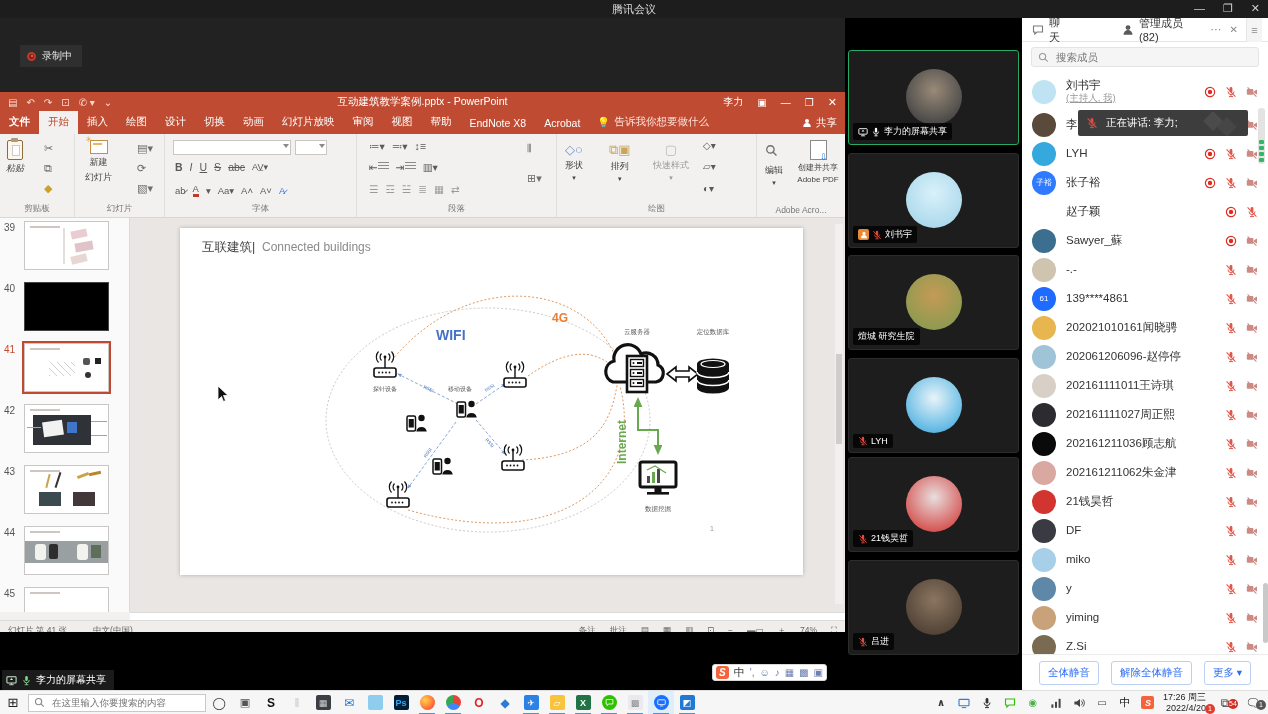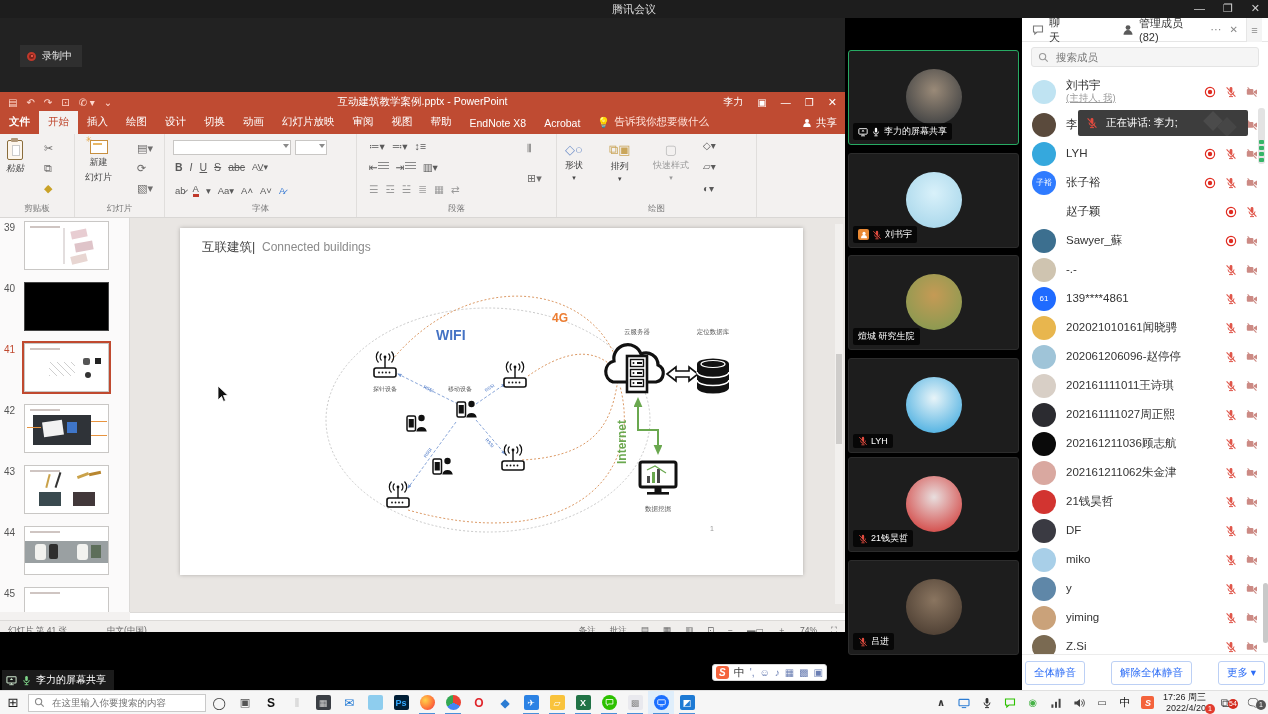--- a/index.html
+++ b/index.html
@@ -60,21 +60,21 @@
   .tbox.black{background:#000;border-color:#444;}
   .mini{position:absolute;background:#d8c7c7;}
   
   #canvas{position:absolute;left:130px;top:126px;width:715px;height:394px;background:#e9e6e3;}
   #slide{position:absolute;left:50px;top:10px;width:623px;height:347px;background:#fff;box-shadow:0 0 4px rgba(0,0,0,.25);}
   #vscroll{position:absolute;right:2px;top:6px;width:8px;height:380px;background:#f2f0ee;}
   #vscroll .vthumb{position:absolute;left:1px;top:130px;width:6px;height:90px;background:#cfcdcb;}
   
   #notes{position:absolute;left:130px;top:520px;width:715px;height:28px;background:#fff;border-top:1px solid #dcdad8;font-size:10px;color:#666;padding:7px 0 0 16px;}
   #pstatus{position:absolute;left:0;top:528px;width:845px;height:12px;background:#f0eeec;border-top:1px solid #dcdad8;font-size:8.5px;color:#666;}
-  #pstatus .sl{position:absolute;left:8px;top:4px;display:flex;gap:40px;}
+  #pstatus .sl{position:absolute;left:8px;top:4px;display:flex;gap:26px;}
   #pstatus .sr{position:absolute;right:8px;top:4px;display:flex;gap:14px;}
   
   #videoCol{left:845px;top:18px;width:177px;height:672px;background:#000;}
   .tile{position:absolute;left:3px;width:171px;height:95px;background:#1d1d1d;border:1px solid #2c2c2c;border-radius:3px;}
   .tile.activeb{border:1px solid #27aa63;}
   .vavatar{position:absolute;left:50%;top:50%;transform:translate(-50%,-52%);width:56px;height:56px;border-radius:50%;}
   .vchip{position:absolute;left:4px;bottom:4px;background:rgba(0,0,0,.75);color:#fff;font-size:9px;padding:2px 5px;display:flex;align-items:center;gap:3px;border-radius:2px;}
   .obadge{width:11px;height:11px;background:#e98934;border-radius:2px;display:flex;align-items:center;justify-content:center;}
   
   #panel{left:1022px;top:18px;width:246px;height:672px;background:#fff;}
@@ -90,21 +90,21 @@
   .mavatar{width:24px;height:24px;border-radius:50%;margin-right:10px;flex:none;color:#fff;font-size:8px;display:flex;align-items:center;justify-content:center;}
   .mname{font-size:11.5px;color:#333;line-height:1.15;white-space:nowrap;}
   .msub{font-size:9.5px;color:#999;text-decoration:underline;}
   .mic-icons{margin-left:auto;display:flex;gap:9px;align-items:center;}
   #tooltip{position:absolute;left:56px;top:92px;width:170px;height:26px;background:#3d3d3d;border-radius:2px;color:#fff;font-size:10.5px;display:flex;align-items:center;gap:8px;padding:0 8px;z-index:5;overflow:hidden;}
   #tooltip .wm{position:absolute;right:28px;top:4px;width:14px;height:14px;background:#5a5a5a;transform:rotate(45deg);opacity:.5;}
   #tooltip .wm2{right:14px;top:10px;opacity:.35;}
   #meter{position:absolute;right:3px;top:90px;width:7px;height:56px;background:#e3e3e3;border-radius:3px;overflow:hidden;}
   #meter i{position:absolute;left:1px;width:5px;height:4px;background:#35b568;border-radius:1px;}
   #pscroll{position:absolute;right:0;top:565px;width:5px;height:60px;background:#c9c9c9;border-radius:3px;}
-  #pfoot{position:absolute;left:0;bottom:0;width:246px;height:36px;border-top:1px solid #ececec;display:flex;align-items:center;justify-content:center;gap:26px;background:#fff;}
+  #pfoot{position:absolute;left:0;bottom:0;width:246px;height:36px;border-top:1px solid #ececec;display:flex;align-items:center;justify-content:center;gap:12px;background:#fff;}
   .fbtn{border:1px solid #bcd0f5;color:#2d6df6;background:#fff;font-size:10.5px;padding:4px 8px;border-radius:3px;white-space:nowrap;cursor:default;}
   
   #taskbar{left:0;top:690px;width:1268px;height:24px;background:#f6f6f6;border-top:1px solid #e0e0e0;display:flex;align-items:center;}
   #tsearch{width:178px;height:18px;background:#fff;border:1px solid #c9c9c9;display:flex;align-items:center;gap:5px;padding:0 5px;margin-left:2px;}
   #tsearch input{border:0;outline:0;font-size:9.5px;color:#555;width:100%;background:transparent;}
   .tapp{width:26px;height:24px;display:flex;align-items:center;justify-content:center;position:relative;font-size:12px;cursor:default;}
   .tapp .box{width:15px;height:15px;border-radius:2px;display:flex;align-items:center;justify-content:center;font-size:9px;font-weight:bold;}
   .tapp.run::after{content:"";position:absolute;left:5px;bottom:0;width:16px;height:2px;background:#4a90d9;}
   .tapp.activeapp{background:#dfeefb;}
   #tray{margin-left:auto;display:flex;align-items:center;gap:7px;padding-right:4px;font-size:10px;color:#333;}
@@ -273,20 +273,38 @@
         <div class="fx" style="left:146px;top:6px;font-size:10px;">
             <span>◇▾</span>
           </div>
         <div class="fx" style="left:146px;top:27px;font-size:10px;">
             <span>▱▾</span>
           </div>
         <div class="fx" style="left:146px;top:49px;font-size:10px;">
             <span>◐▾</span>
           </div>
         <div class="rglabel">绘图</div>
+      </div>
+      <div class="rgroup" style="left:757px;width:88px;border-right:none;">
+        <span class="gly abs" style="left:8px;top:10px;" id="findIco">
+            <svg width="13" height="13" viewBox="0 0 12 12">
+              <circle cx="5" cy="5" r="3.4" fill="none" stroke="#6f6e6d" stroke-width="1.2"></circle>
+              <line x1="7.6" y1="7.6" x2="10.6" y2="10.6" stroke="#6f6e6d" stroke-width="1.2"></line>
+            </svg>
+          </span>
+        <div class="bigbtn" style="left:2px;top:30px;width:30px;">
+          <span>编辑</span>
+            <span style="font-size:7px;">▾</span>
+        </div>
+        <div class="bigbtn" style="left:36px;top:6px;width:50px;">
+          <span class="ic-pdf"></span>
+          <span style="font-size:8px;">创建并共享</span>
+          <span style="font-size:8px;">Adobe PDF</span>
+        </div>
+        <div class="rglabel">Adobe Acro...</div>
       </div>
     </div>
 
     <div id="thumbs">
         <div class="thumbRow">
           <span class="tnum">39</span>
           <div class="tbox">
             <div class="mini" style="left:38px;top:6px;width:2px;height:36px;background:#e3dede;"></div>
             <div class="mini" style="left:46px;top:8px;width:16px;height:8px;background:#e8cdd2;transform:rotate(-12deg);"></div>
             <div class="mini" style="left:50px;top:20px;width:18px;height:9px;background:#dfc4c9;transform:rotate(-10deg);"></div>

